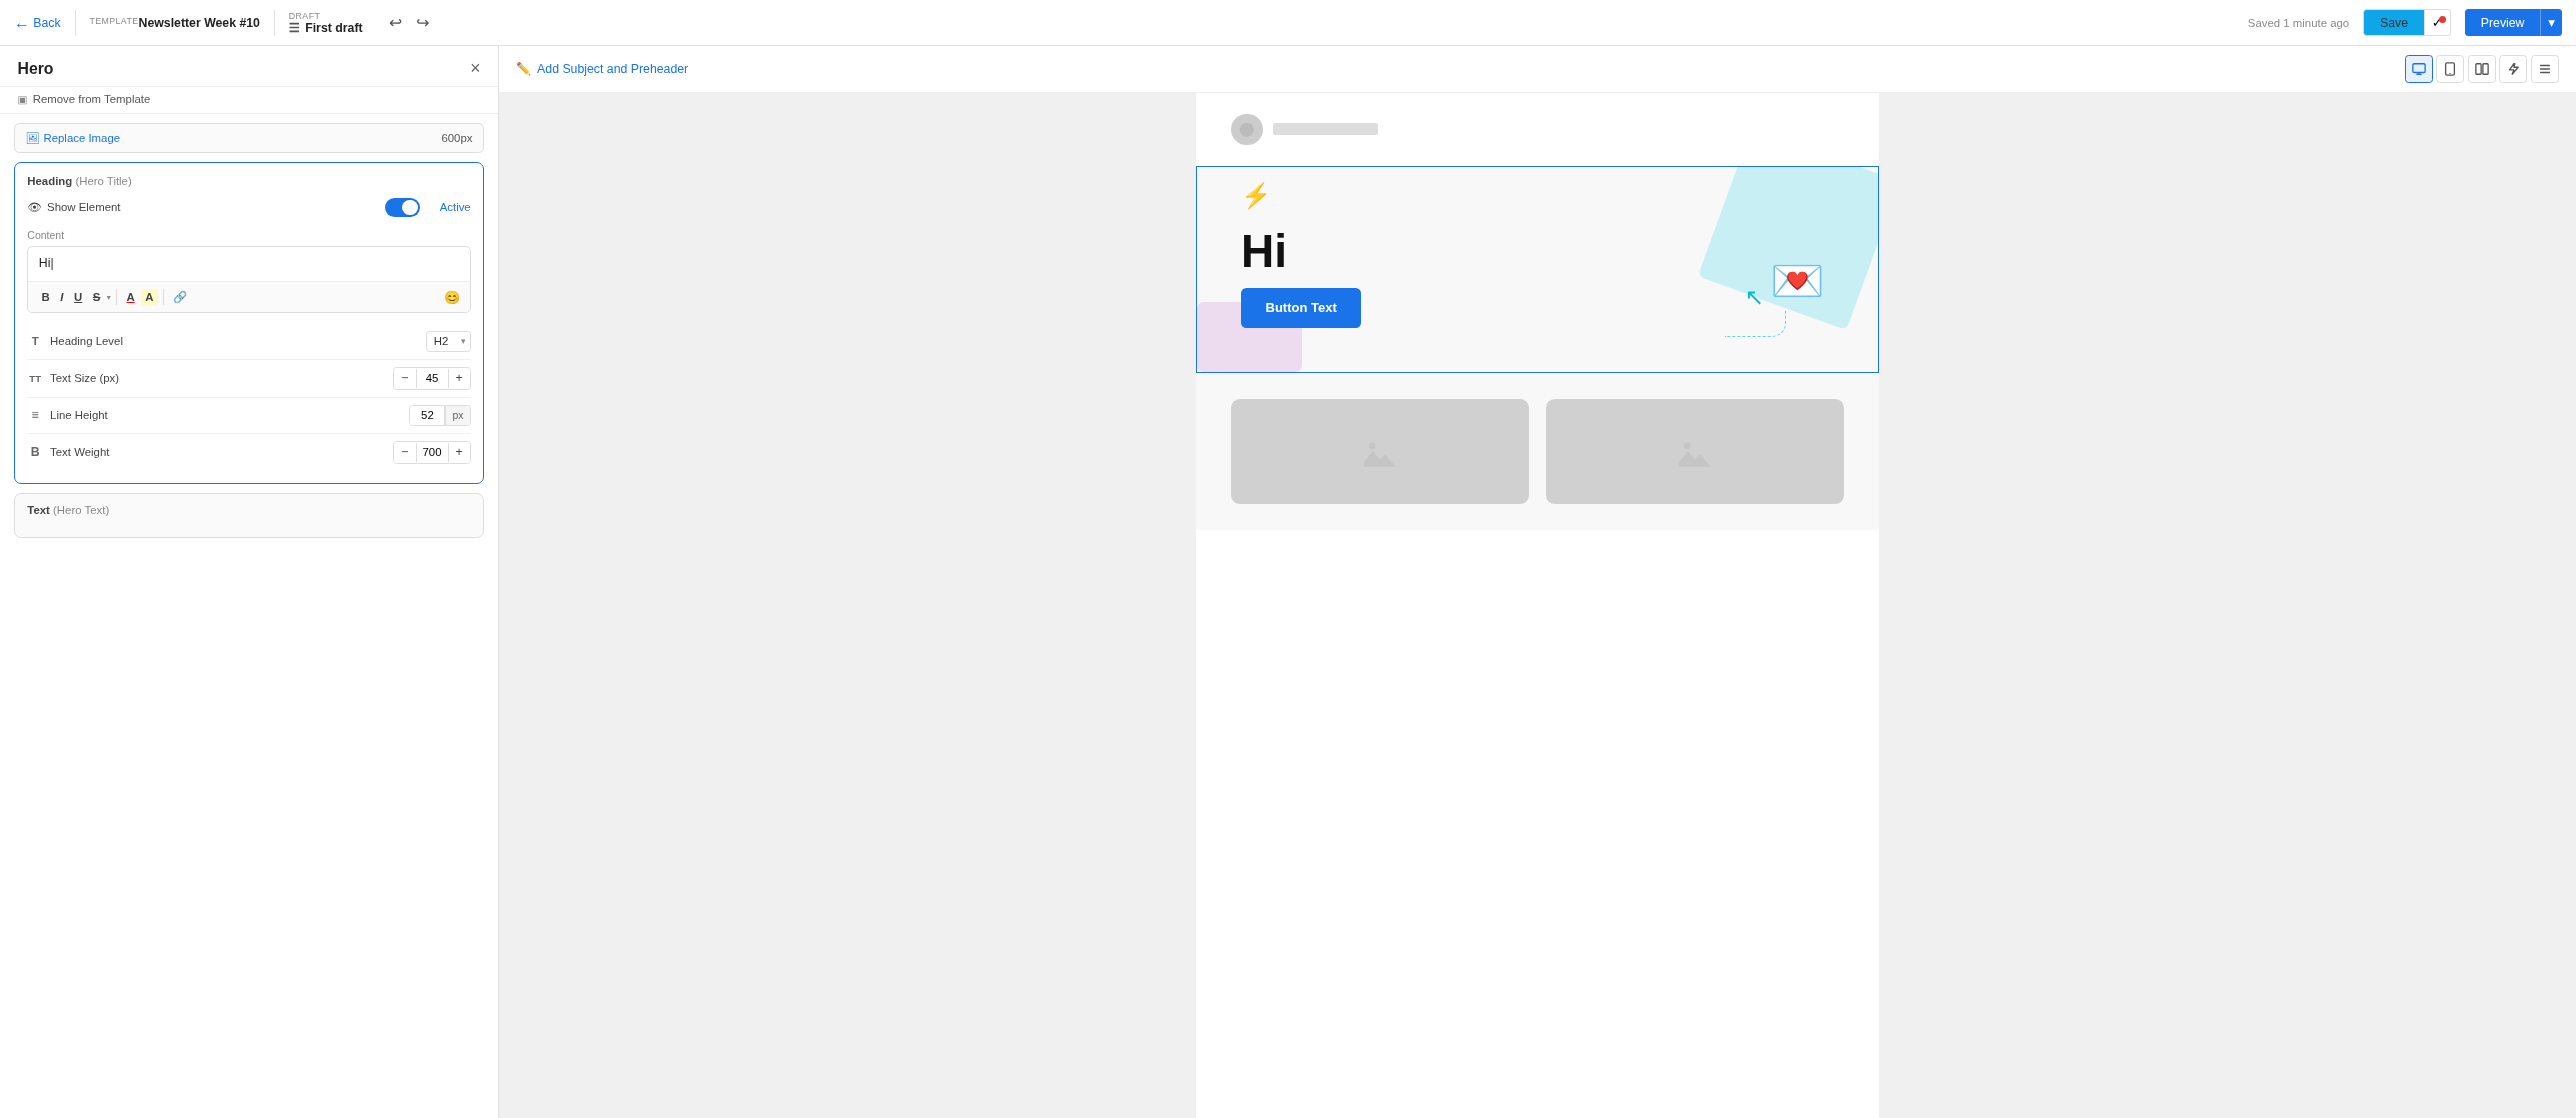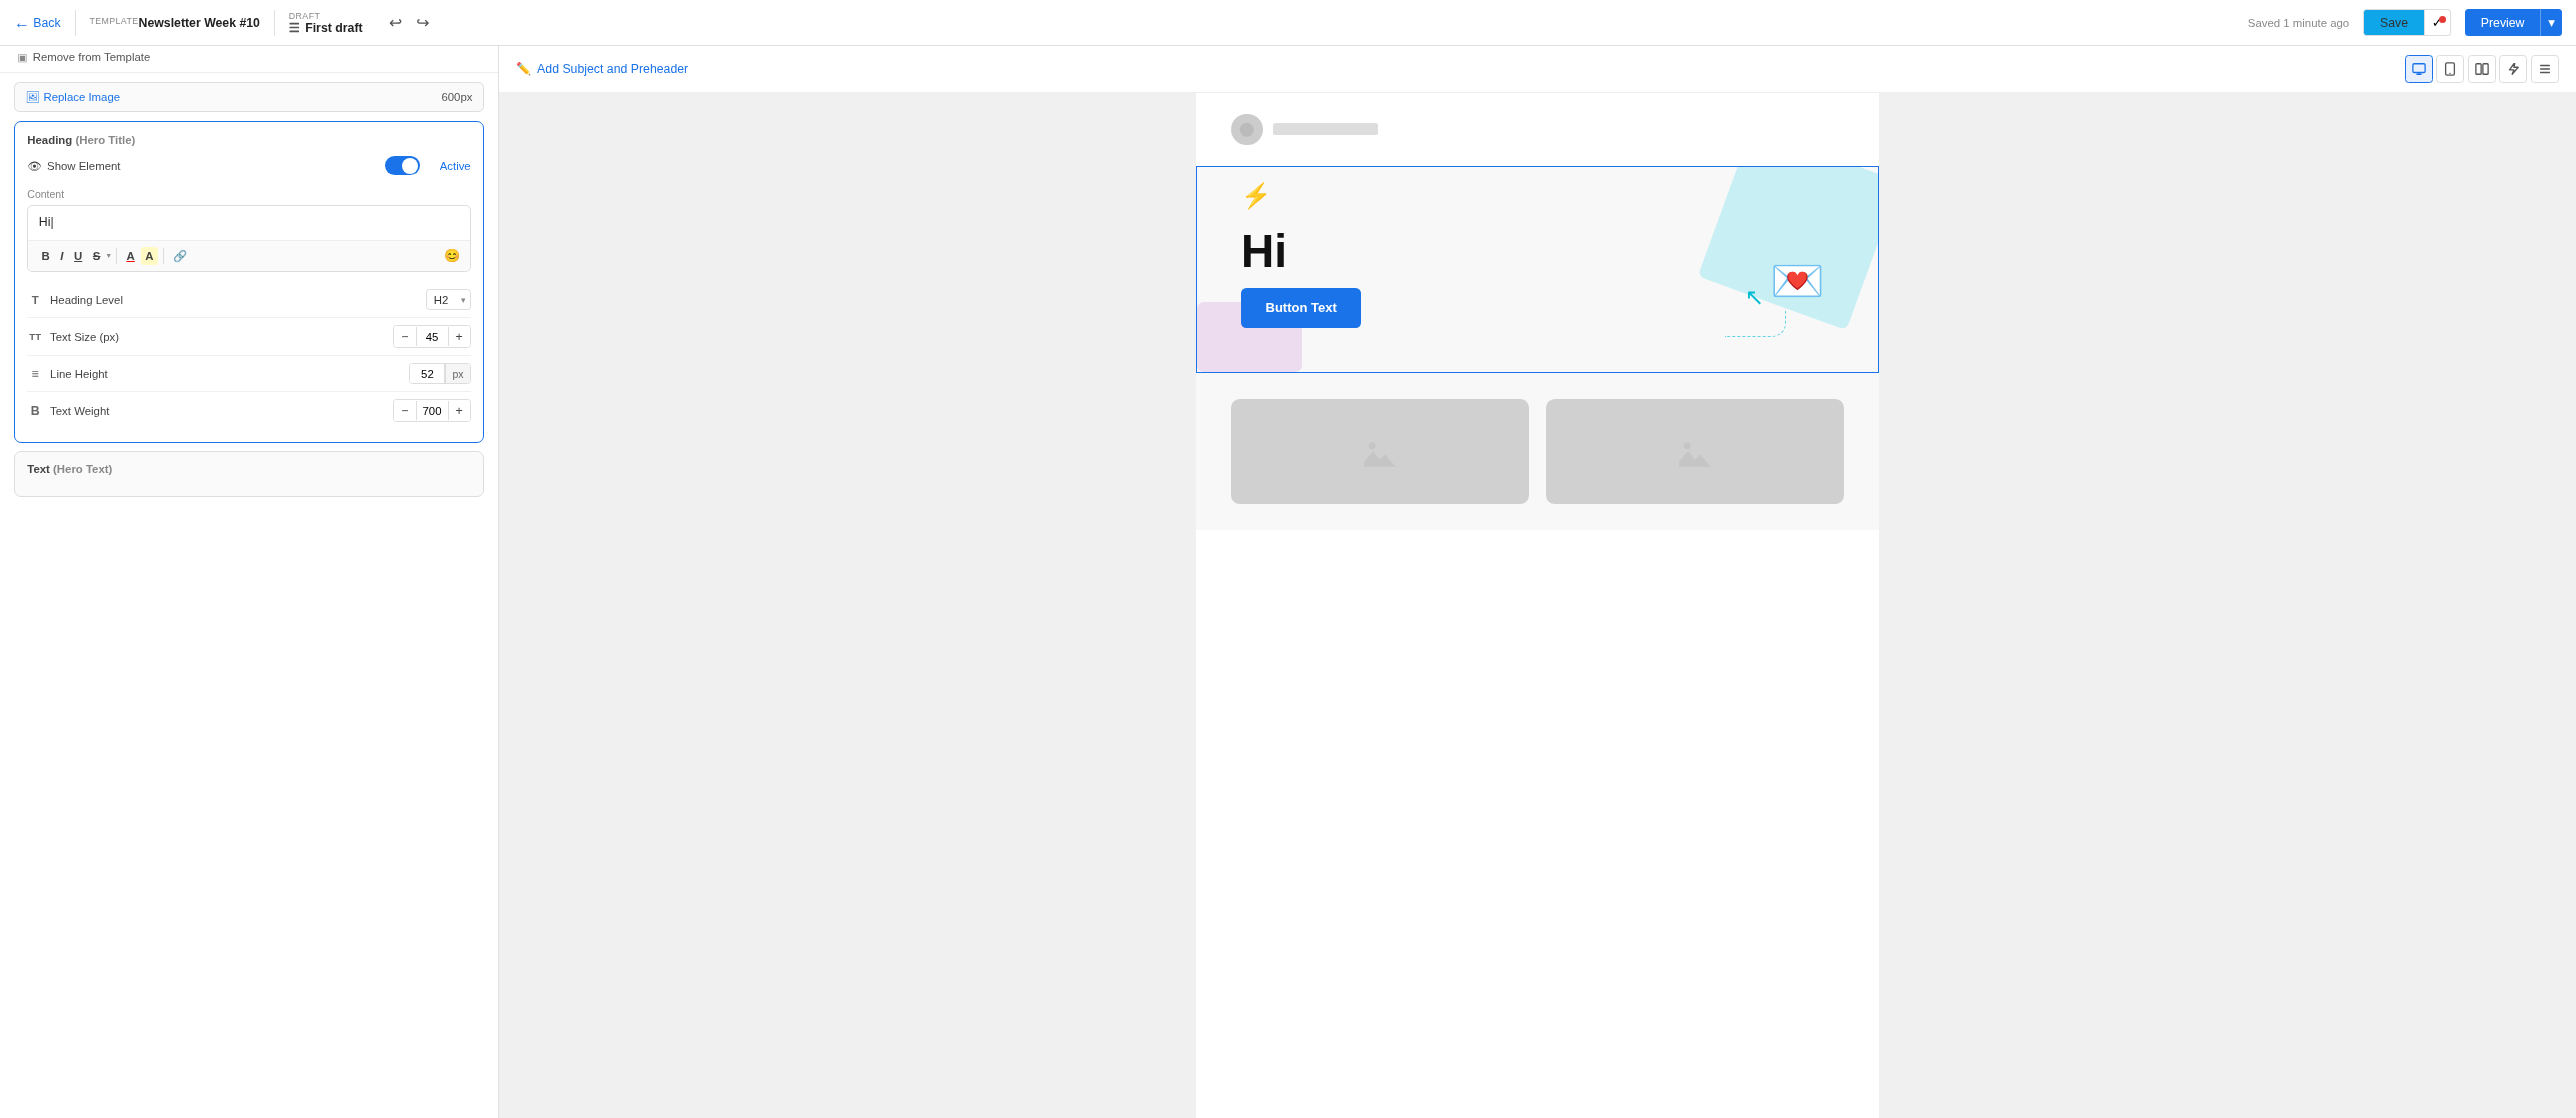--- a/index.html
+++ b/index.html
@@ -56,21 +56,21 @@
     }
     .replace-image-link { color: #1a73e8; font-size: 11.4px; cursor: pointer; text-decoration: none; display: flex; align-items: center; gap: 3.5px; }
     .replace-image-size { font-size: 11.4px; color: #555; }
 
     
     .heading-card {
       border: 1.8px solid #1a73e8; border-radius: 7px; padding: 12.3px;
       margin-bottom: 8.8px;
     }
     .card-label { font-size: 11.4px; color: #444; margin-bottom: 10.5px; }
-    .card-label span { color: #888; font-weight: bold; }
+    .card-label span { color: #888; }
     .show-element-row {
       display: flex; align-items: center; justify-content: space-between;
       margin-bottom: 12.3px;
     }
     .show-element-left { display: flex; align-items: center; gap: 5.3px; font-size: 11.4px; color: #444; }
     .show-element-right { display: flex; align-items: center; gap: 20px; }
     .toggle-switch {
       width: 35px; height: 19px; background: #1a73e8; border-radius: 9.6px;
       position: relative; cursor: pointer;
     }
@@ -217,20 +217,24 @@
   </div>
   <div class="preview-group">
     <button class="topbar-preview-btn">Preview</button>
     <button class="topbar-preview-caret">▾</button>
   </div>
 </div>
 
 <div class="main-layout">
 
   <div class="left-panel">
+    <div class="panel-header">
+      <span class="panel-title">Hero</span>
+      <button class="panel-close">×</button>
+    </div>
     <div class="remove-from-template">
       <span class="remove-icon">▣</span>
       <span>Remove from Template</span>
     </div>
 
     <div class="panel-content">
 
       <div class="replace-image-bar">
         <a class="replace-image-link">
           <span>🖼</span>

